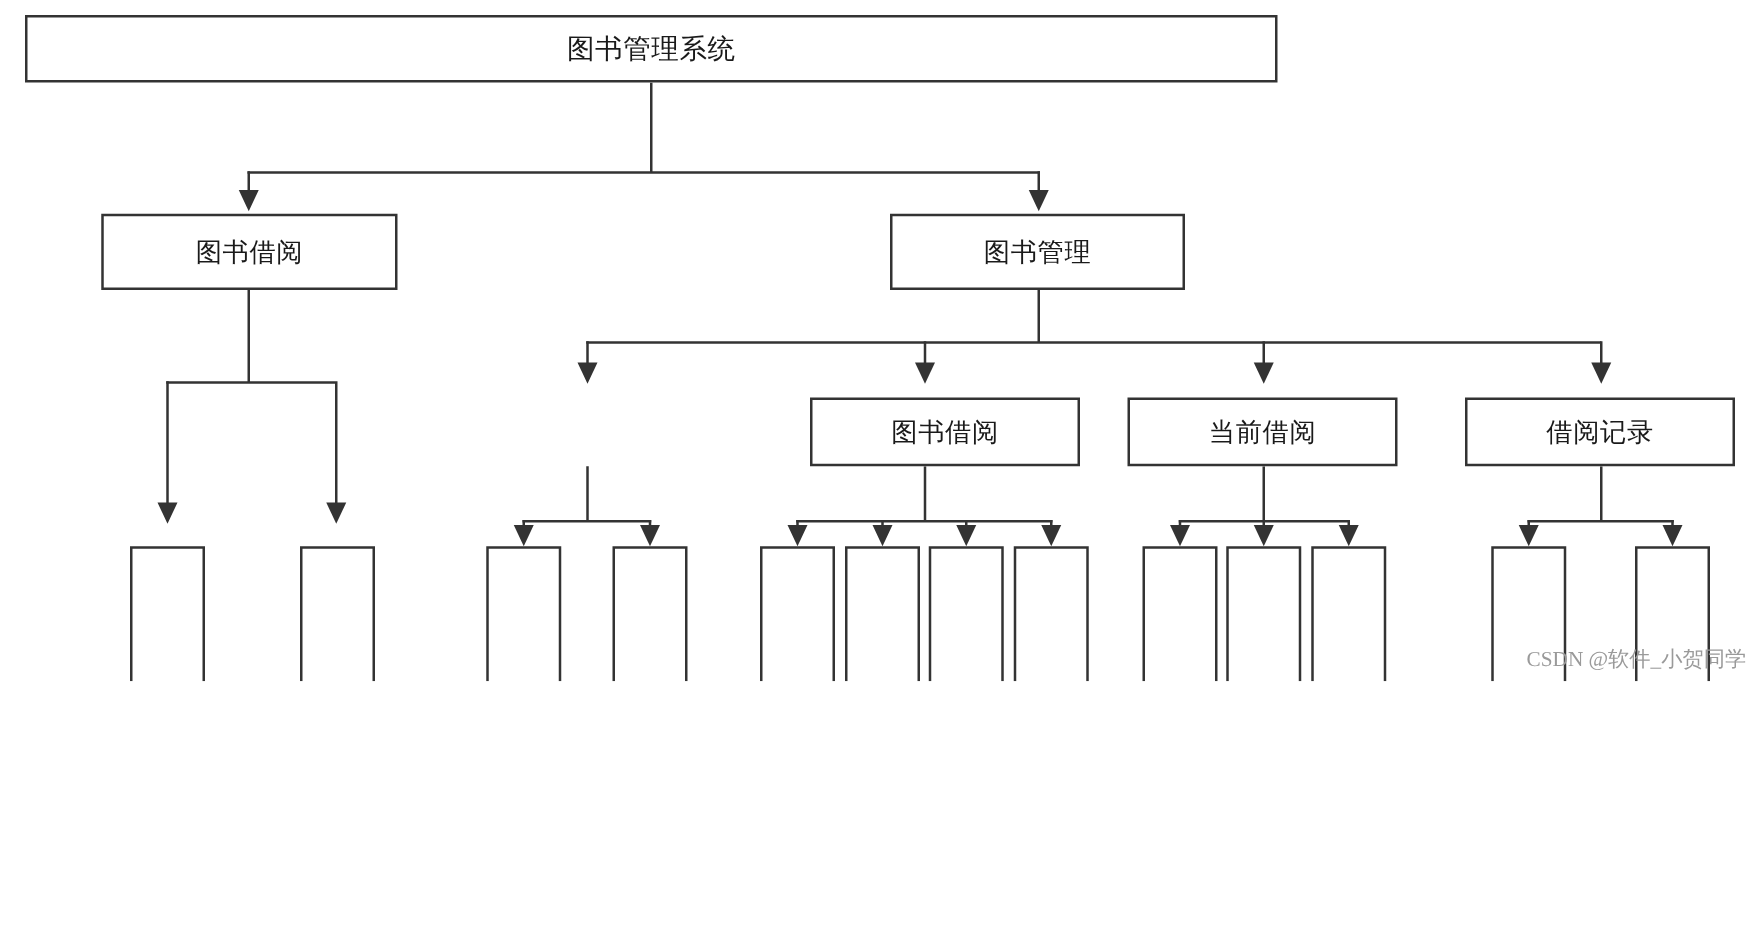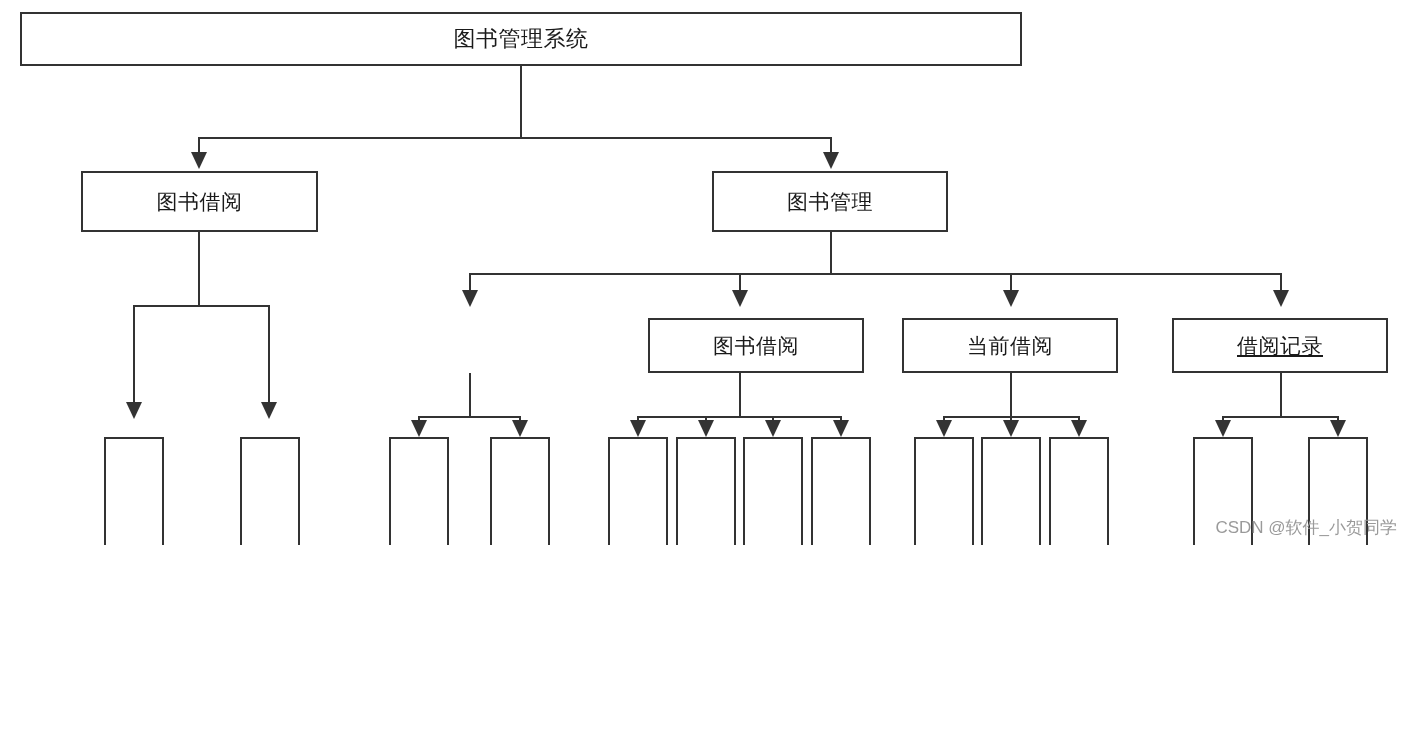--- a/index.html
+++ b/index.html
@@ -77,21 +77,21 @@
     z-index: 2;
   }
   .watermark {
     position: absolute;
     right: 8px;
     bottom: 6px;
     font-size: 17px;
     color: #9a9a9a;
     white-space: nowrap;
     z-index: 5;
-    font-family: Liberation Sans, sans-serif;
+    font-family: Liberation Serif, serif;
   }
 </style>
 </head>
 <body>
 
 <div id="canvas">
 
   <div class="node horiz root" style="left:20px; top:12px; width:1002px; height:54px;">
     <span class="label">图书管理系统</span>
   </div>
@@ -142,21 +142,21 @@
 
   <div class="vline" style="left:1280px; top:273px; width:2px; height:20px;"></div>
   <div class="arrow" style="left:1273px; top:290px;"></div>
 
   <div class="node horiz" style="left:648px; top:318px; width:216px; height:55px;">
     <span class="label">图书借阅</span>
   </div>
   <div class="node horiz" style="left:902px; top:318px; width:216px; height:55px;">
     <span class="label">当前借阅</span>
   </div>
-  <div class="node horiz" style="left:1172px; top:318px; width:216px; height:55px;text-decoration:underline;">
+  <div class="node horiz" style="left:1172px; top:318px; width:216px; height:55px;">
     <span class="label">借阅记录</span>
   </div>
 
   <div class="vline" style="left:469px; top:373px; width:2px; height:44px;"></div>
   <div class="hline" style="left:418px; top:416px; width:103px; height:2px;"></div>
   <div class="vline" style="left:418px; top:416px; width:2px; height:8px;"></div>
   <div class="arrow" style="left:411px; top:420px;"></div>
   <div class="vline" style="left:519px; top:416px; width:2px; height:8px;"></div>
   <div class="arrow" style="left:512px; top:420px;"></div>
 

